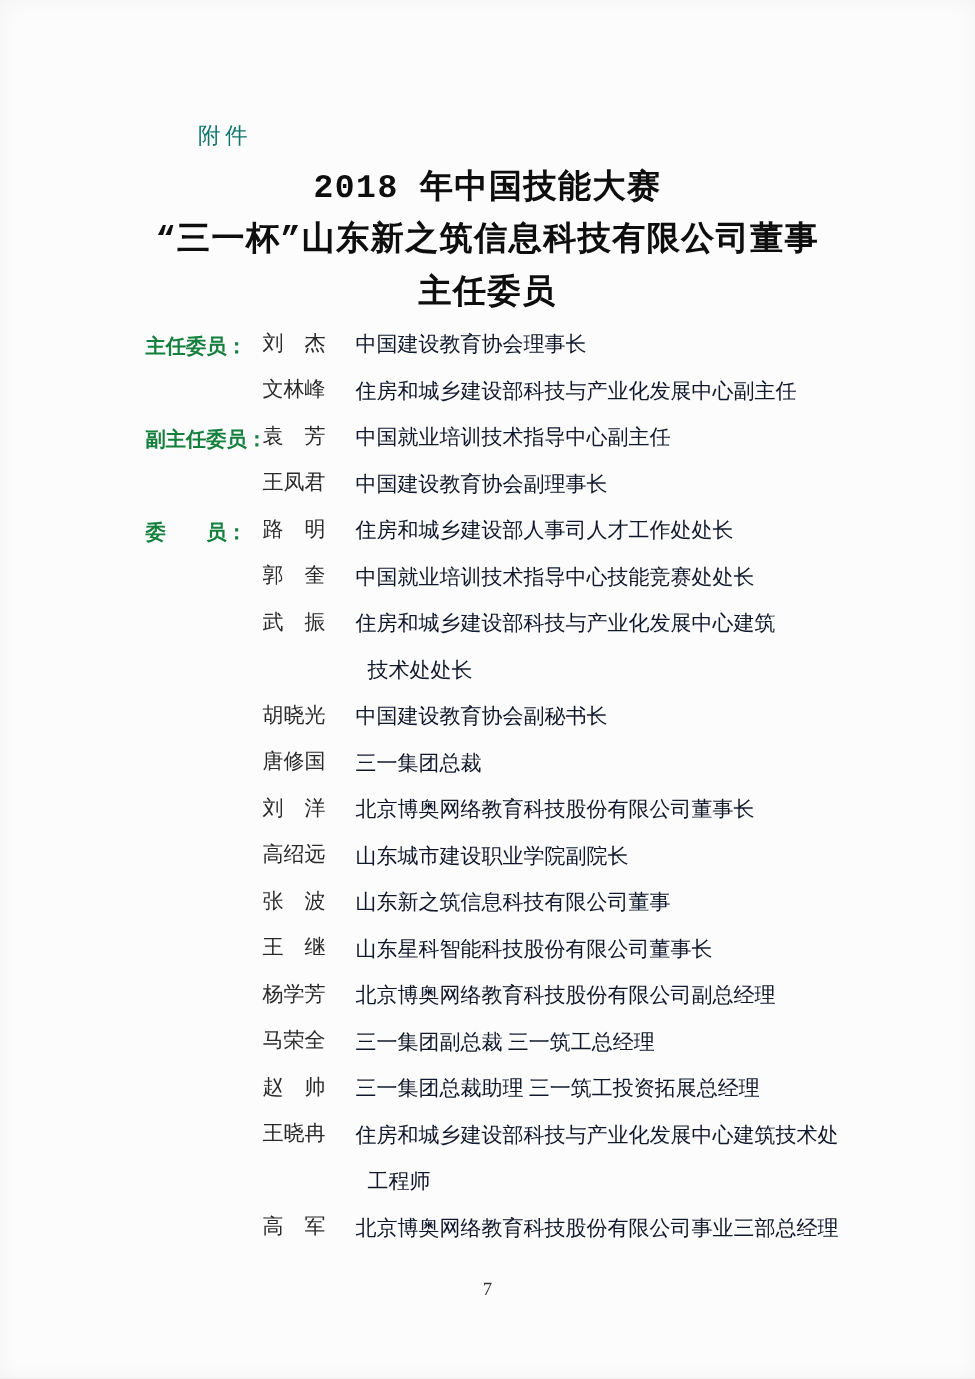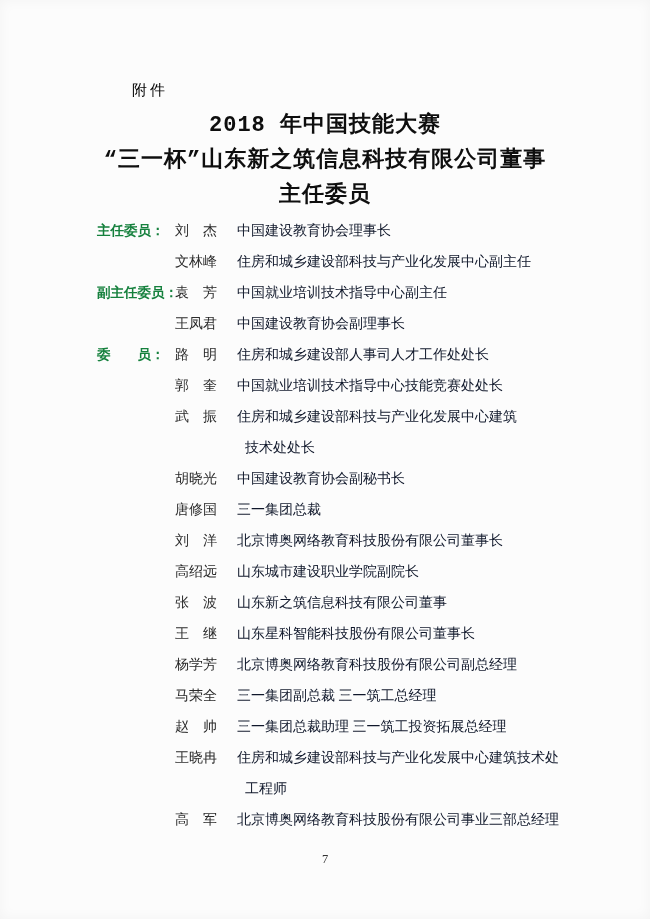--- a/index.html
+++ b/index.html
@@ -17,21 +17,21 @@
     font-family: "Liberation Serif", serif;
     overflow: hidden;
     box-shadow: inset 0 0 14px rgba(0,0,0,0.04);
   }
   .attachment {
     position: absolute;
     left: 97px;
     top: 81px;
     font-size: 15px;
     letter-spacing: 3px;
-    color: #000000;
+    color: #0f766e;
     padding-left: 35px;
   }
   .title-block {
     position: absolute;
     top: 108px;
     left: 0;
     width: 650px;
     text-align: center;
     font-family: Liberation Mono, monospace;
     font-weight: bold;
@@ -65,20 +65,21 @@
     color: #15803d;
     white-space: nowrap;
   }
   .name {
     width: 62px;
     flex: 0 0 62px;
     font-size: 14px;
     line-height: 31px;
     white-space: nowrap;
     color: #2a2a2a;
+    font-family: Liberation Mono, monospace;
   }
   .duty {
     flex: 1 1 auto;
     font-size: 14px;
     line-height: 31px;
     color: #0f172a;
   }
   .duty .cont {
     padding-left: 8px;
   }

